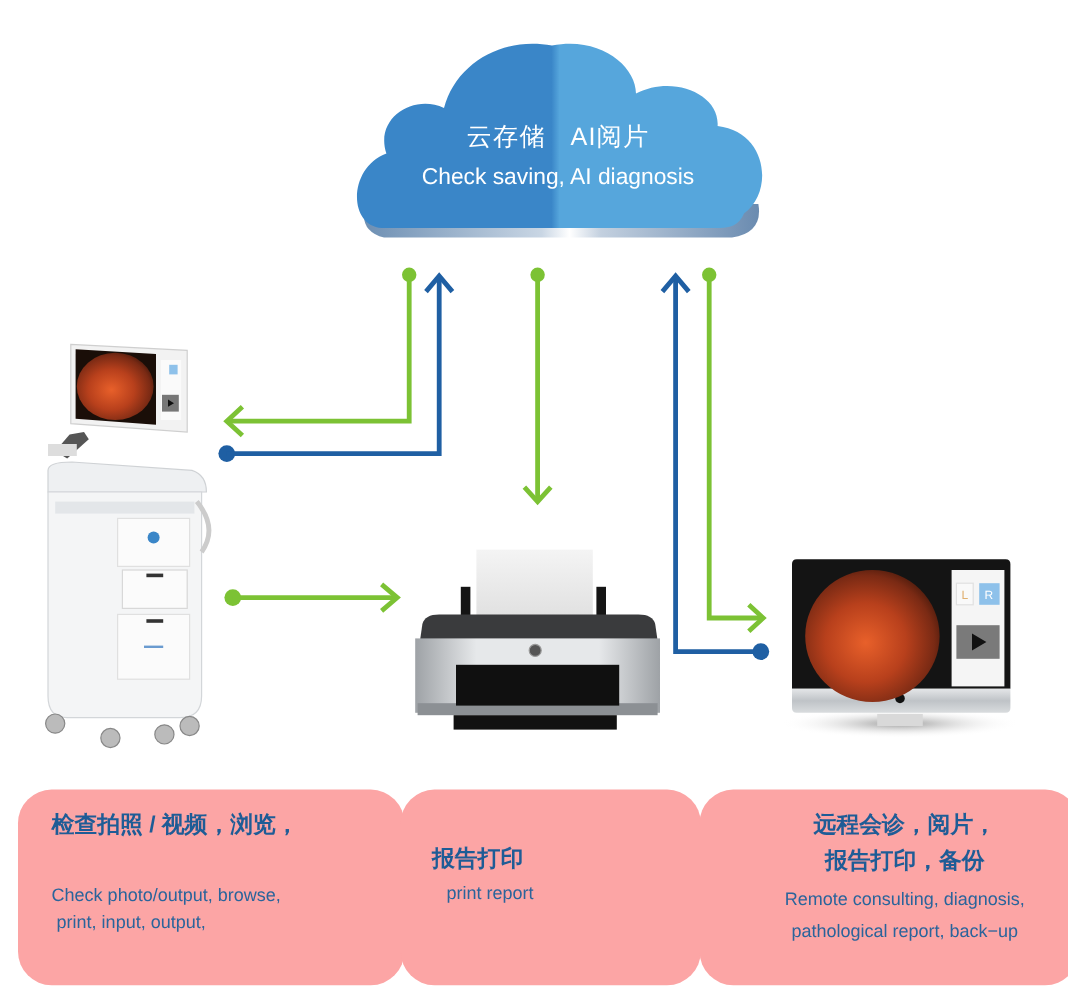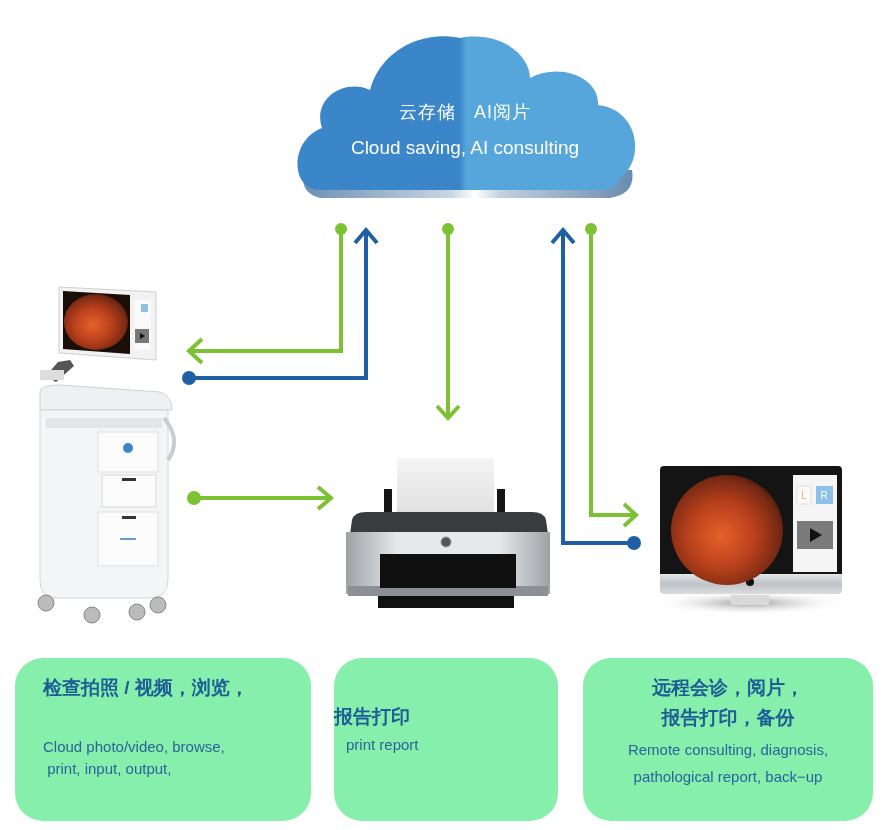--- a/index.html
+++ b/index.html
@@ -2,25 +2,25 @@
 <html><head>
 <meta charset="utf-8">
 <style>
   html, body { margin:0; padding:0; background:#ffffff; }
   body { width:890px; height:830px; position:relative; overflow:hidden;
          font-family:"Liberation Sans","DejaVu Sans",sans-serif; }
   #diagram { position:absolute; left:0; top:0; width:890px; height:830px; }
 
   
   .cloud-text { position:absolute; left:300px; width:330px; text-align:center; color:#ffffff; }
-  .cloud-title { top:100px; font-size:18px; letter-spacing:1px; }
+  .cloud-title { top:100px; font-size:21px; letter-spacing:1px; }
   .cloud-sub { top:137px; font-size:19px; }
 
   
-  .box { position:absolute; background:#86efac; border-radius:28px; color:#1e5c96; }
+  .box { position:absolute; background:#fca5a5; border-radius:28px; color:#1e5c96;padding-left:26px; }
   .box-left { left:15px; top:658px; width:296px; height:163px; }
   .box-mid { left:334px; top:658px; width:224px; height:163px; text-align:left; }
   .box-right { left:583px; top:658px; width:290px; height:163px; text-align:center; }
   .zh { font-weight:bold; font-size:19px; line-height:30px; color:#1e5c96; }
   .en { font-size:15px; line-height:22px; color:#2a649b; }
   .box-left .zh { position:absolute; left:28px; top:15px; }
   .box-left .en { position:absolute; left:28px; top:78px; }
   .box-mid .zh { margin-top:44px; }
   .box-mid .en { margin-top:2px;margin-left:12px; }
   .box-right .zh { margin-top:15px; }
@@ -176,28 +176,28 @@
       <text x="804" y="499" font-size="10" text-anchor="middle" fill="#e0b070" font-family="Liberation Sans, sans-serif">L</text>
       <rect x="816" y="486" width="17" height="18" fill="#8ec1ea"></rect>
       <text x="824" y="499" font-size="10" text-anchor="middle" fill="#ffffff" font-family="Liberation Sans, sans-serif">R</text>
       <rect x="797" y="521" width="36" height="28" fill="#7a7a7a"></rect>
       <polygon points="810,528 810,542 822,535" fill="#111"></polygon>
     </g>
   </g>
 </svg>
 
 <div class="cloud-text cloud-title" style="white-space:pre;">云存储   AI阅片</div>
-<div class="cloud-text cloud-sub">Cloud saving, AI consulting</div>
+<div class="cloud-text cloud-sub">Check saving, AI diagnosis</div>
 
 <div class="box box-left">
   <div class="zh">
     <span class="line">检查拍照 / 视频，浏览，</span>
   </div>
   <div class="en">
-    <span class="line">Cloud photo/video, browse,</span>
+    <span class="line">Check photo/output, browse,</span>
     <span class="line"> print, input, output,</span>
   </div>
 </div>
 
 <div class="box box-mid">
   <div class="zh">
     <span class="line">报告打印</span>
   </div>
   <div class="en">
     <span class="line">print report</span>

